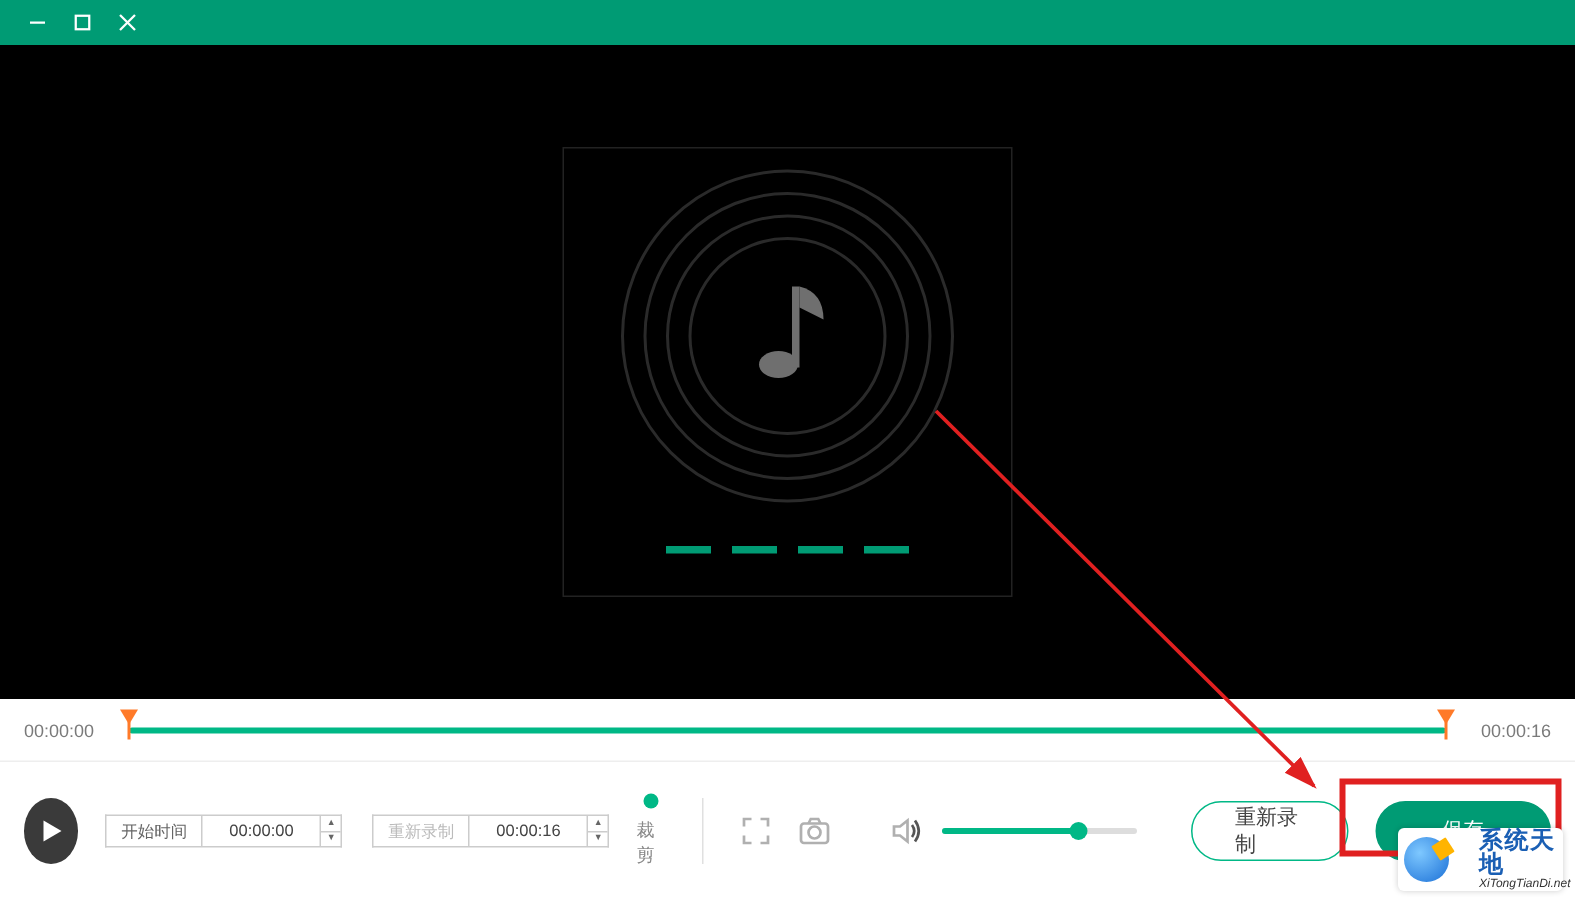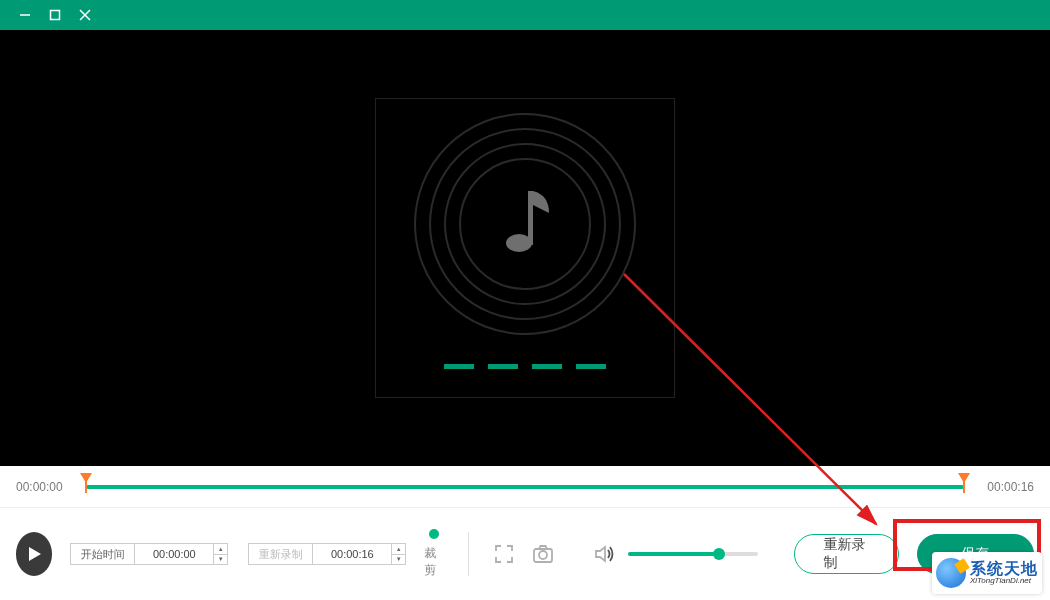--- a/index.html
+++ b/index.html
@@ -58,21 +58,21 @@
 
   .spacer { flex: 1; }
 
   .pill-btn { height: 40px; padding: 0 28px; border-radius: 20px; font-size: 14px; display: flex; align-items: center; justify-content: center; cursor: pointer; border: 1px solid #00b886; }
   .pill-btn.outline { background: #fff; color: #444; }
   .pill-btn.solid { background: #009b74; color: #fff; border-color: #009b74; position: relative; width: 130px; }
 
   
   .highlight-box { position: absolute; border: 4px solid #e02020; pointer-events: none; }
   .arrow-svg { position: absolute; pointer-events: none; }
-  .watermark { position: absolute; right: 8px; bottom: 6px; width: 110px; height: 42px; background: #fff; border-radius: 4px; box-shadow: 0 0 4px rgba(0,0,0,.2); display: flex; align-items: center; padding: 2px 4px; gap: 4px; }
+  .watermark { position: absolute; right: 8px; bottom: 6px; width: 110px; height: 42px; background: #fff; border-radius: 4px; box-shadow: 0 0 4px rgba(0,0,0,.2); display: flex; align-items: center; padding: 2px 4px; gap: 20px; }
   .watermark .globe { width: 30px; height: 30px; border-radius: 50%; background: radial-gradient(circle at 35% 35%, #7ec8ff, #1a6fd6); position: relative; flex-shrink: 0; }
   .watermark .globe::after { content:""; position:absolute; right:-4px; top:0; width:16px; height:16px; background:#ffb400; clip-path: polygon(50% 0,100% 50%,50% 100%,0 50%); transform: rotate(12deg); }
   .watermark .txt { display:flex; flex-direction:column; line-height:1; }
   .watermark .cn { font-size:16px; font-weight:bold; color:#1a5fb4; letter-spacing:1px; }
   .watermark .en { font-size:8px; color:#333;font-style:italic; }
 </style>
 </head>
 <body>
 
 <div class="titlebar">

